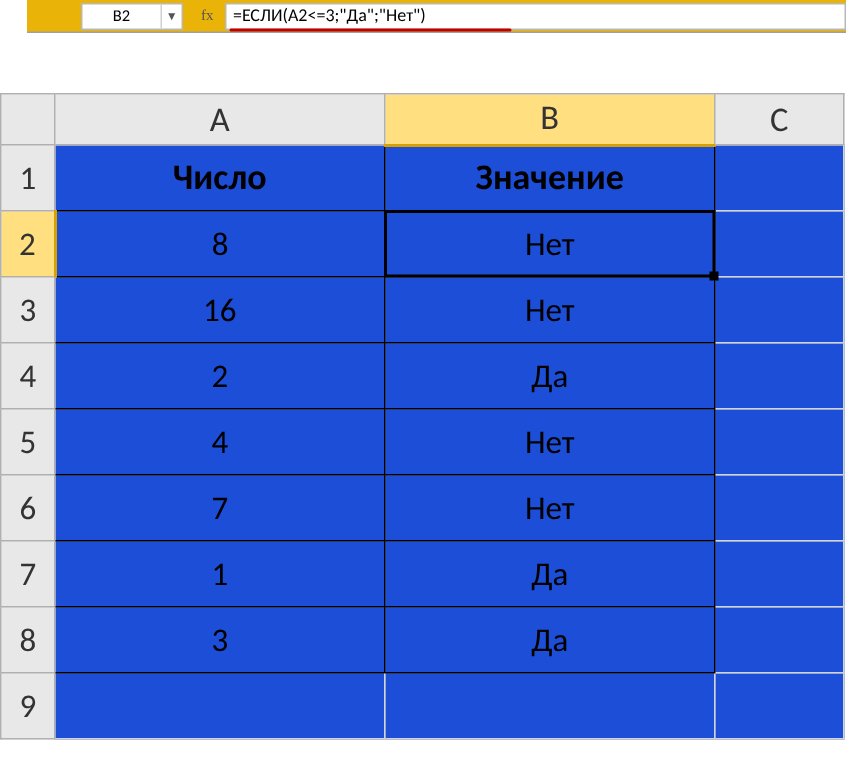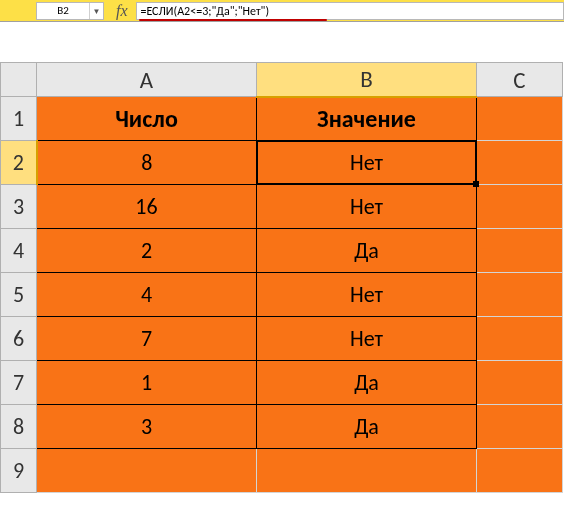--- a/index.html
+++ b/index.html
@@ -8,22 +8,23 @@
       background: #fff;
       width: 564px;
       height: 505px;
       overflow: hidden;
     }
     .formula-bar {
       display: flex;
       align-items: center;
       height: 22px;
       border-bottom: 1px solid #a0a0a0;
-      background: #fde047;
+      background: #eab308;
       font-size: 11px;
+      margin-left: 18px;
     }
     .name-box-wrap {
       display: flex;
       align-items: center;
       background: #fff;
       border: 1px solid #b8b8b8;
       height: 18px;
       margin: 2px 4px 2px 36px;
     }
     .name-box {
@@ -42,23 +43,22 @@
       height: 100%;
       line-height: 16px;
     }
     .fx-btns {
       display: flex;
       align-items: center;
       gap: 2px;
       padding: 0 4px;
     }
     .fx-label {
-      font-style: italic;
       font-family: "Times New Roman", serif;
-      font-size: 16px;
+      font-size: 10px;
       color: #555;
       padding: 0 4px;
     }
     .formula-input-wrap {
       flex: 1;
       background: #fff;
       border: 1px solid #b8b8b8;
       height: 18px;
       display: flex;
       align-items: center;
@@ -118,21 +118,21 @@
       background: #ffdf7f;
       border-right: 2px solid #d8a000;
     }
     td.cell {
       border: 1px solid #d4d4d4;
       height: 44px;
       font-size: 22px;
       text-align: center;
       vertical-align: middle;
       color: #000;
-      background: #f97316;
+      background: #1d4ed8;
     }
     td.cell.bordered {
       border: 1px solid #000;
     }
     td.cell.header-cell {
       font-weight: bold;
       font-size: 24px;
     }
     td.cell.active {
       position: relative;

